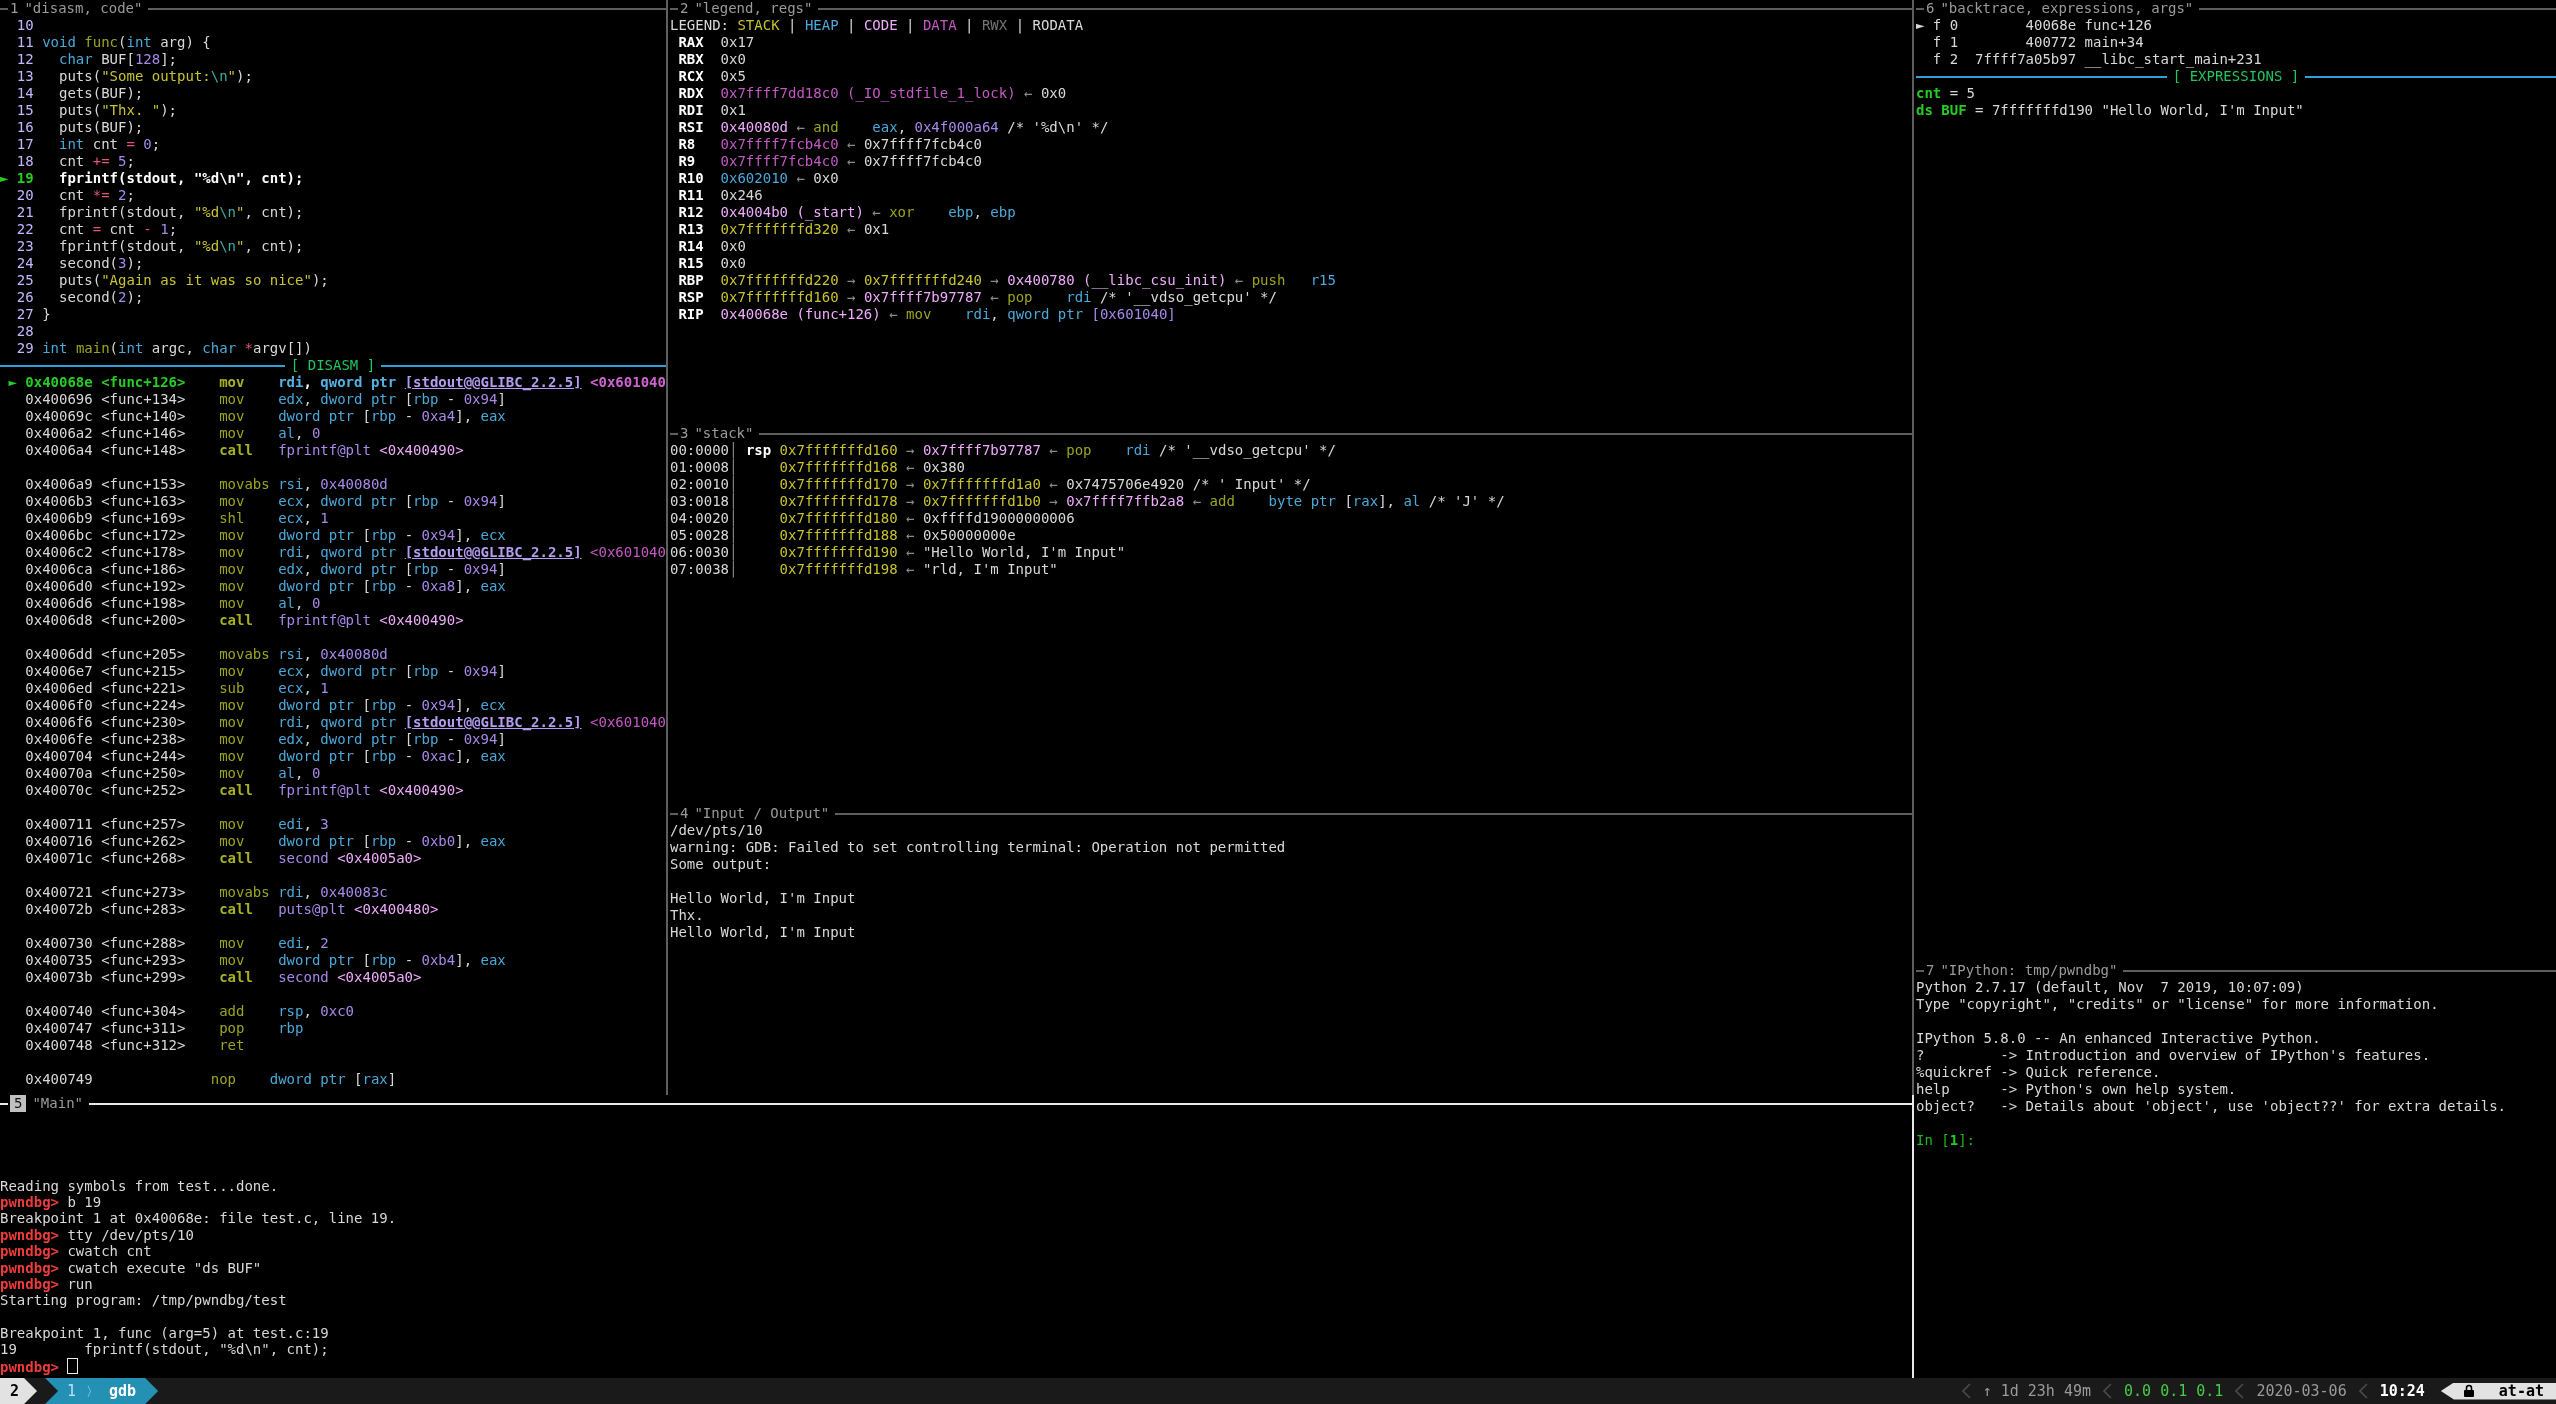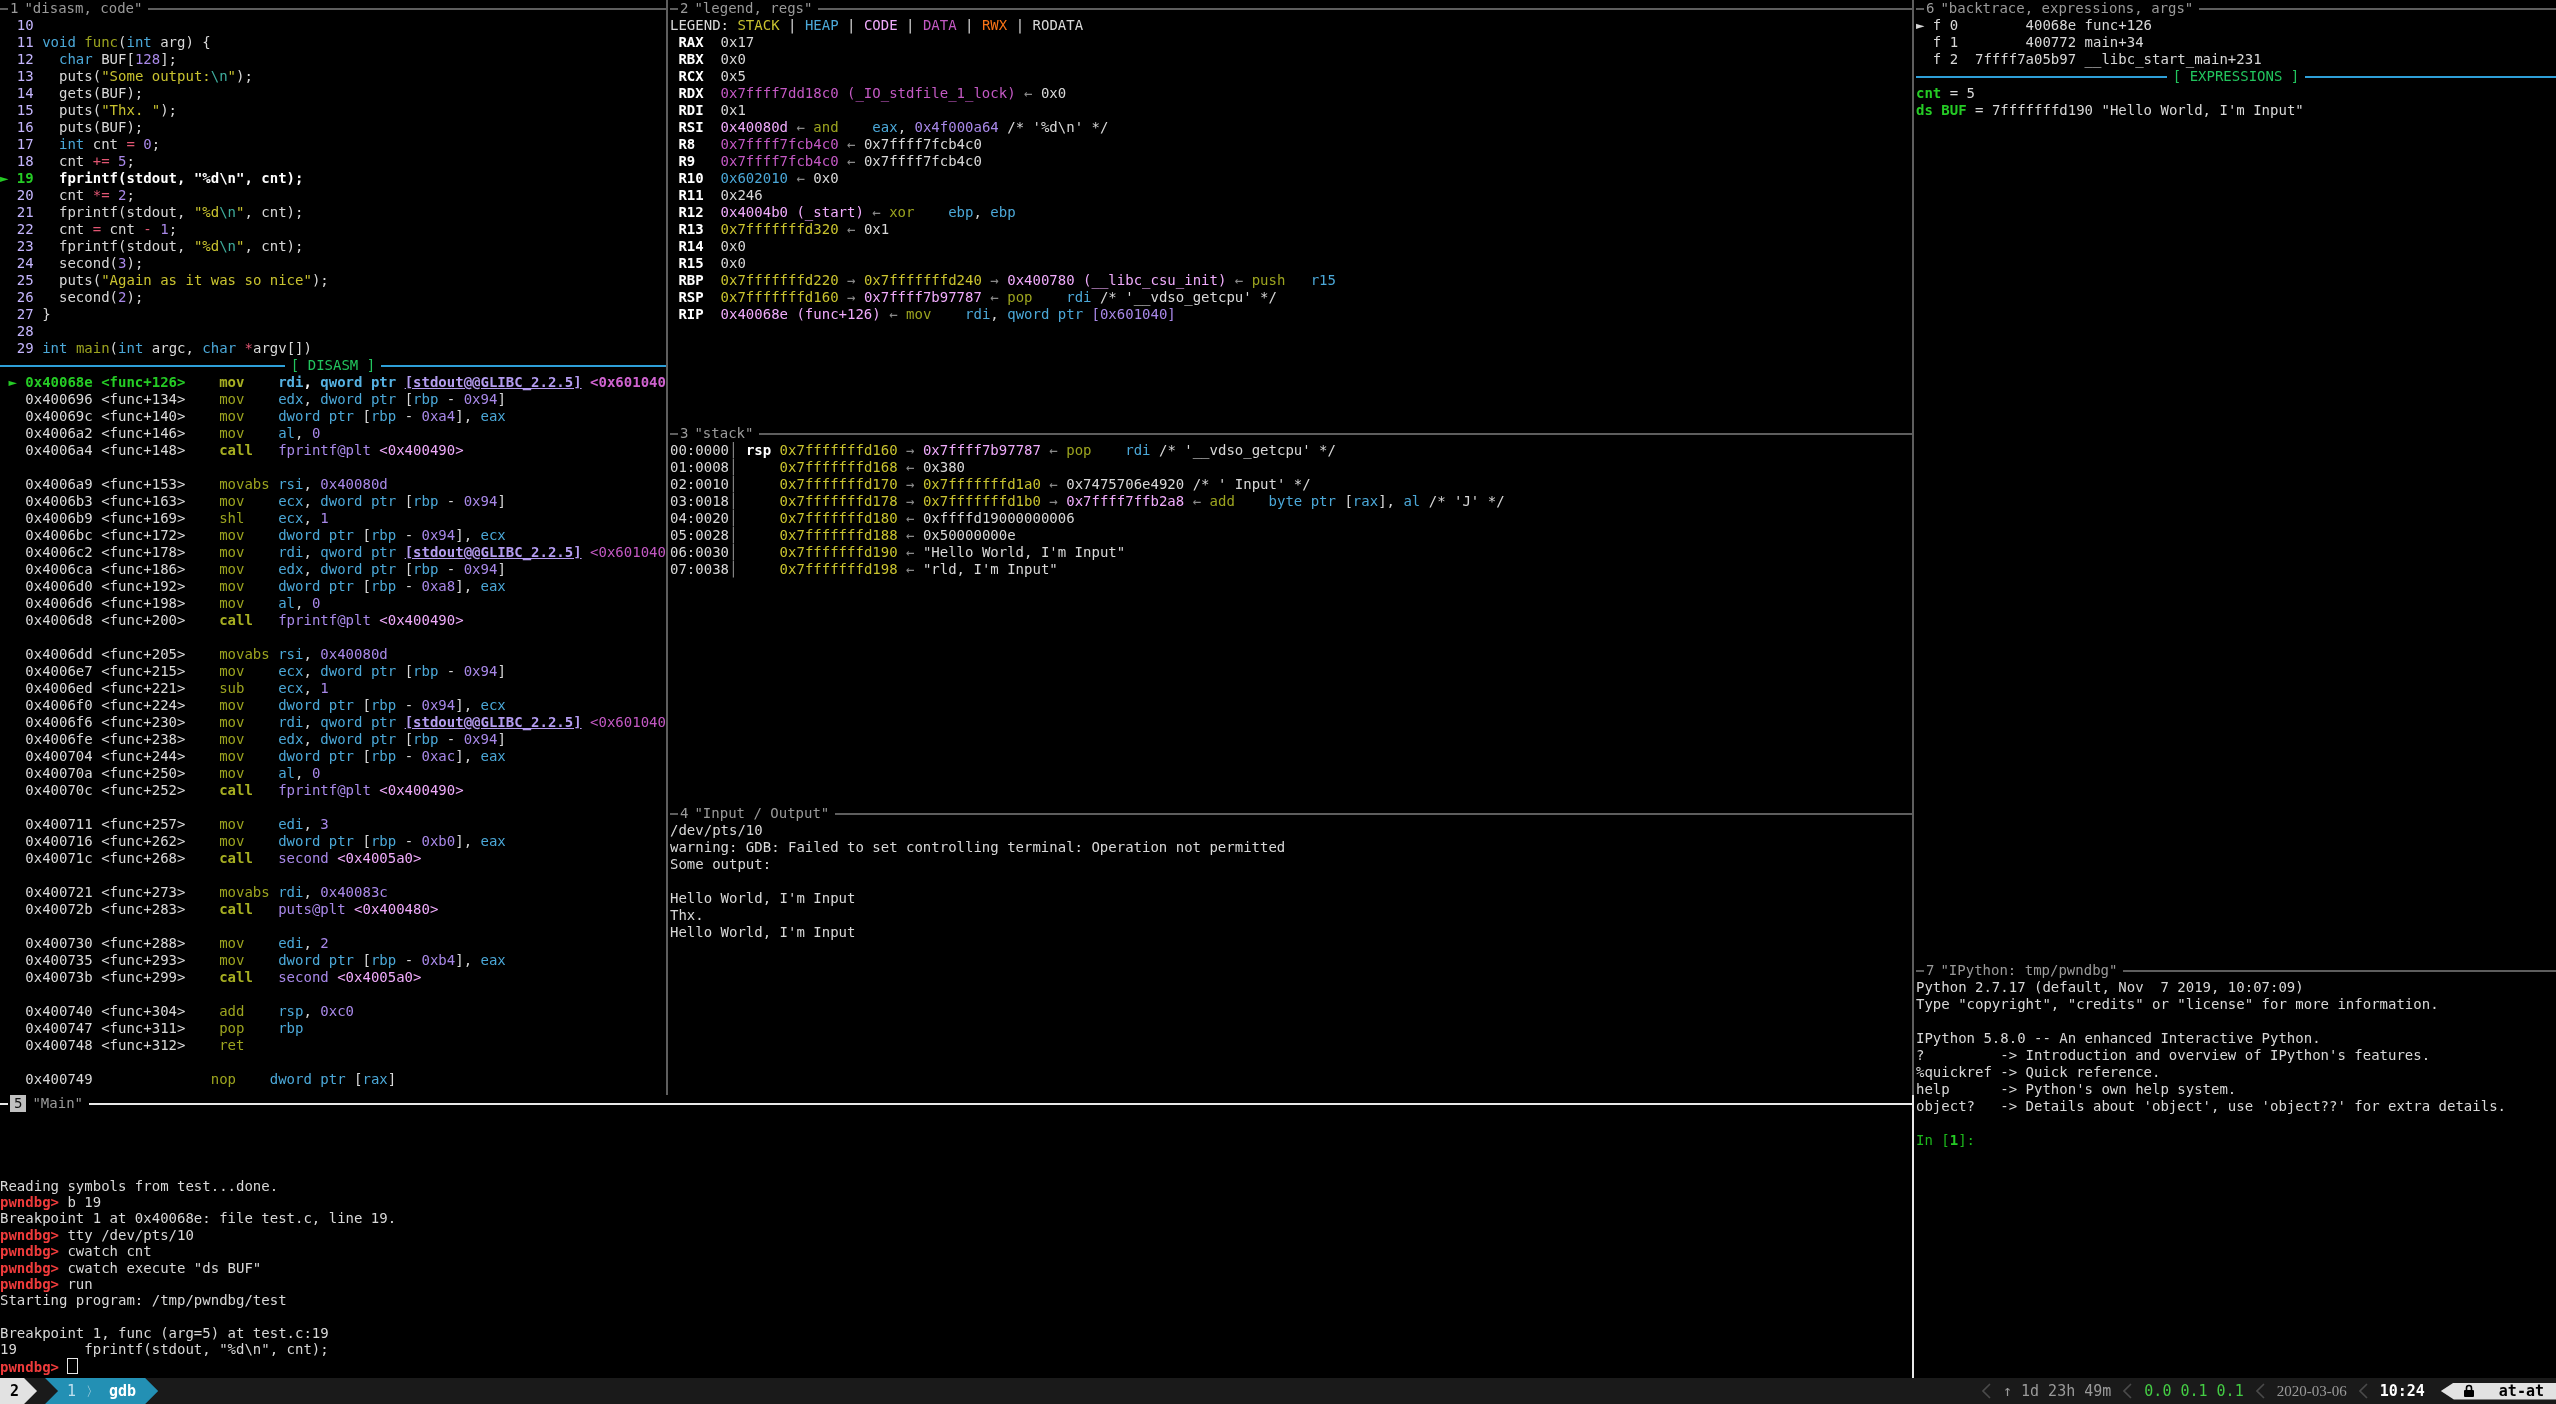--- a/index.html
+++ b/index.html
@@ -13,21 +13,21 @@
   .c-w{color:#d8d8d8;} .c-W{color:#ffffff;font-weight:bold;}
   .c-g{color:#8a8a8a;} .c-g2{color:#c4b5fd;margin-top:30px;}
   .c-y{color:#c9c32f;}
   .c-o{color:#9ca41f;} .c-O{color:#a8b022;font-weight:bold;}
   .c-b{color:#4ba8d8;} .c-B{color:#56b2e2;font-weight:bold;}
   .c-p{color:#a888e8;} .c-P{color:#b49cf0;font-weight:bold;text-decoration:underline;}
   .c-m{color:#c459c4;} .c-M{color:#cf63cf;font-weight:bold;}
   .c-r{color:#f0abfc;} .c-R{color:#ee3b3b;font-weight:bold;}
   .c-pk{color:#e25673;} .c-cy{color:#3fae9e;}
   .c-grn{color:#1cb81c;} .c-GRN{color:#25cc25;font-weight:bold;}
-  .c-wu{color:#f97316;}
+  .c-wu{color:#737373;}
   
   .trow{display:flex;align-items:center;height:17px;white-space:pre;}
   .tline{height:2px;background:#5e5e5e;}
   .w8{width:8px;} .fill{flex:1;}
   .tnum{color:#9a9a9a;padding:0 6px 0 2px;}
   .tname{color:#9a9a9a;padding-right:6px;}
   
   .bdivider{display:flex;align-items:center;height:17px;}
   .bline{height:2px;background:#2e9fd8;flex:1;}
   .blabel{color:#22c55e;padding:0 6px;}
@@ -48,21 +48,21 @@
      padding:0 18px 0 10px;display:flex;align-items:center;
      clip-path:polygon(0 0,calc(100% - 13px) 0,100% 50%,calc(100% - 13px) 100%,0 100%);}
   .seg-window{background:#2390b4;margin-left:8px;display:flex;align-items:center;
      padding:0 22px 0 22px;
      clip-path:polygon(0 0,calc(100% - 13px) 0,100% 50%,calc(100% - 13px) 100%,0 100%,13px 50%);}
   .winidx{color:#bfe0ee;padding-right:10px;}
   .winsep{color:rgba(255,255,255,.65);padding-right:10px;font-size:13px;}
   .winname{color:#ffffff;font-weight:bold;}
   .sb-right{margin-left:auto;display:flex;align-items:center;}
   .sb-item{display:flex;align-items:center;padding:0 10px;white-space:pre;}
-  .up{color:#9a9a9a;} .load{color:#44cc44;} .date{color:#9a9a9a;font-family:Liberation Serif, serif;}
+  .up{color:#9a9a9a;} .load{color:#44cc44;} .date{color:#9a9a9a;}
   .time{color:#fff;font-weight:bold;}
   .chev{width:9px;height:16px;margin:0 2px;}
   .seg-host{background:#e2e2e2;color:#000;font-weight:bold;display:flex;
      align-items:center;gap:24px;padding:0 12px 0 22px;margin-left:6px;
      clip-path:polygon(13px 0,100% 0,100% 100%,13px 100%,0 50%);}
 </style>
 </head>
 <body>
 
 <div class="pane" style="left:0;top:0;width:666px;height:1095px;">

